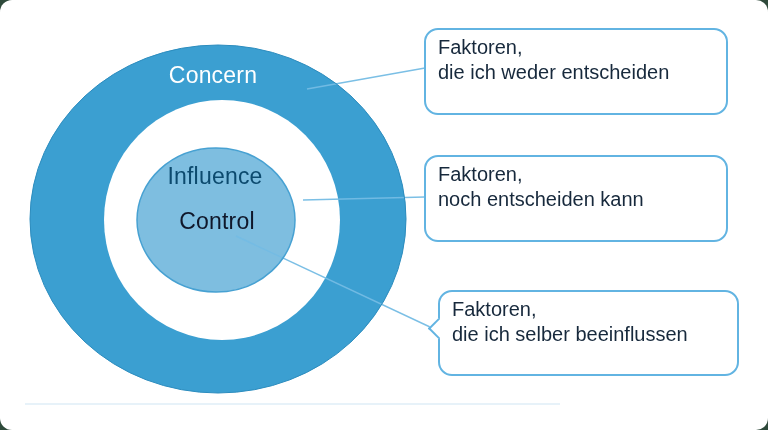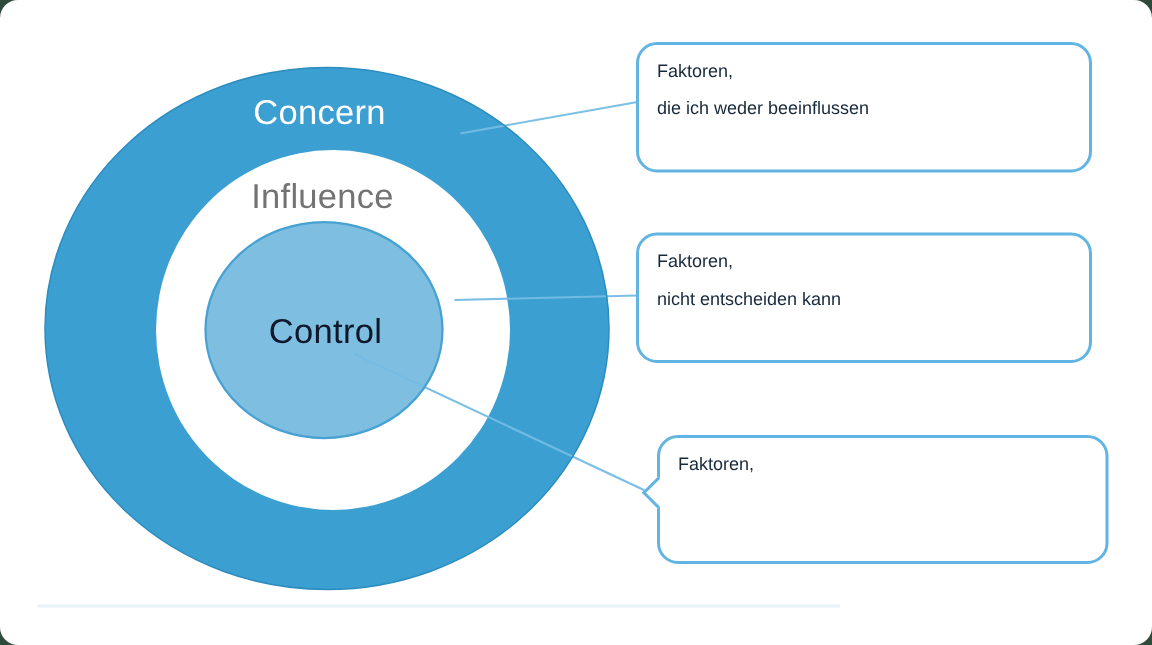--- a/index.html
+++ b/index.html
@@ -27,31 +27,31 @@
     height: 430px;
   }
   .ring-label {
     position: absolute;
     transform: translate(-50%, -50%);
     font-size: 23px;
     white-space: nowrap;
     letter-spacing: 0.2px;
   }
   .label-concern   { color: #FFFFFF; }
-  .label-influence { color: #737373; }
+  .label-influence { color: #0c4a6e; margin-top: 45px; }
   .label-control   { color: #0f172a; }
   .callout {
     position: absolute;
     box-sizing: border-box;
     background: #FFFFFF;
     border: 2px solid #62B4E2;
     border-radius: 14px;
     padding: 5px 12px;
     color: #17293C;
-    font-size: 12px;
+    font-size: 20px;
     line-height: 25px;
   }
   .callout .line { white-space: nowrap; }
   .callout-1 { left: 424px; top: 28px;  width: 304px; height: 87px; }
   .callout-2 { left: 424px; top: 155px; width: 304px; height: 87px; }
   .callout-3 { left: 438px; top: 290px; width: 301px; height: 86px; }
   .callout-tail {
     position: absolute;
     left: -9px;
     top: 29px;
@@ -93,28 +93,29 @@
     <ellipse cx="218" cy="219" rx="188" ry="174" fill="none" stroke-width="1" stroke="#2C8CBE"></ellipse>
     <ellipse cx="216" cy="220" rx="79" ry="72" fill="none" stroke-width="1.5" stroke="#47A1D2"></ellipse>
   </svg>
 
   <div class="ring-label label-concern" style="left:213px; top:75px;">Concern</div>
   <div class="ring-label label-influence" style="left:215px; top:131px;">Influence</div>
   <div class="ring-label label-control" style="left:217px; top:221px;">Control</div>
 
   <div class="callout callout-1">
     <div class="line">Faktoren,</div>
-    <div class="line">die ich weder beeinflussen</div>
+    <div class="line">die ich weder entscheiden</div>
   </div>
 
   <div class="callout callout-2">
     <div class="line">Faktoren,</div>
-    <div class="line">nicht entscheiden kann</div>
+    <div class="line">noch entscheiden kann</div>
   </div>
 
   <div class="callout callout-3">
     <div class="callout-tail"></div>
     <div class="line">Faktoren,</div>
+    <div class="line">die ich selber beeinflussen</div>
   </div>
 
   <div class="faint-bottom-line"></div>
 
 </div>
 
 </body></html>

